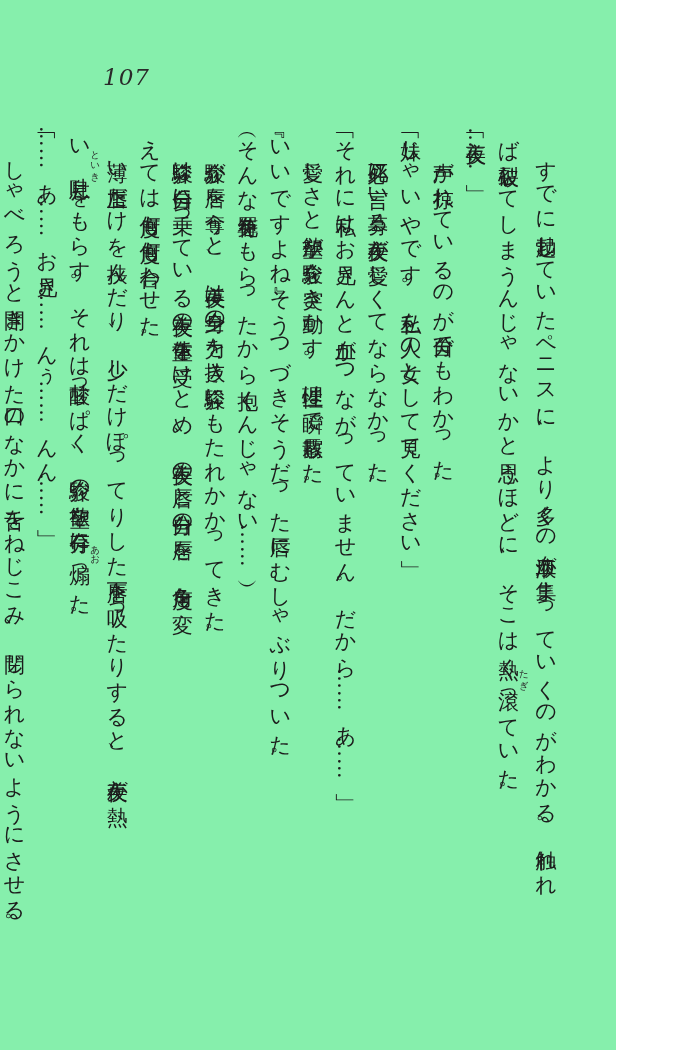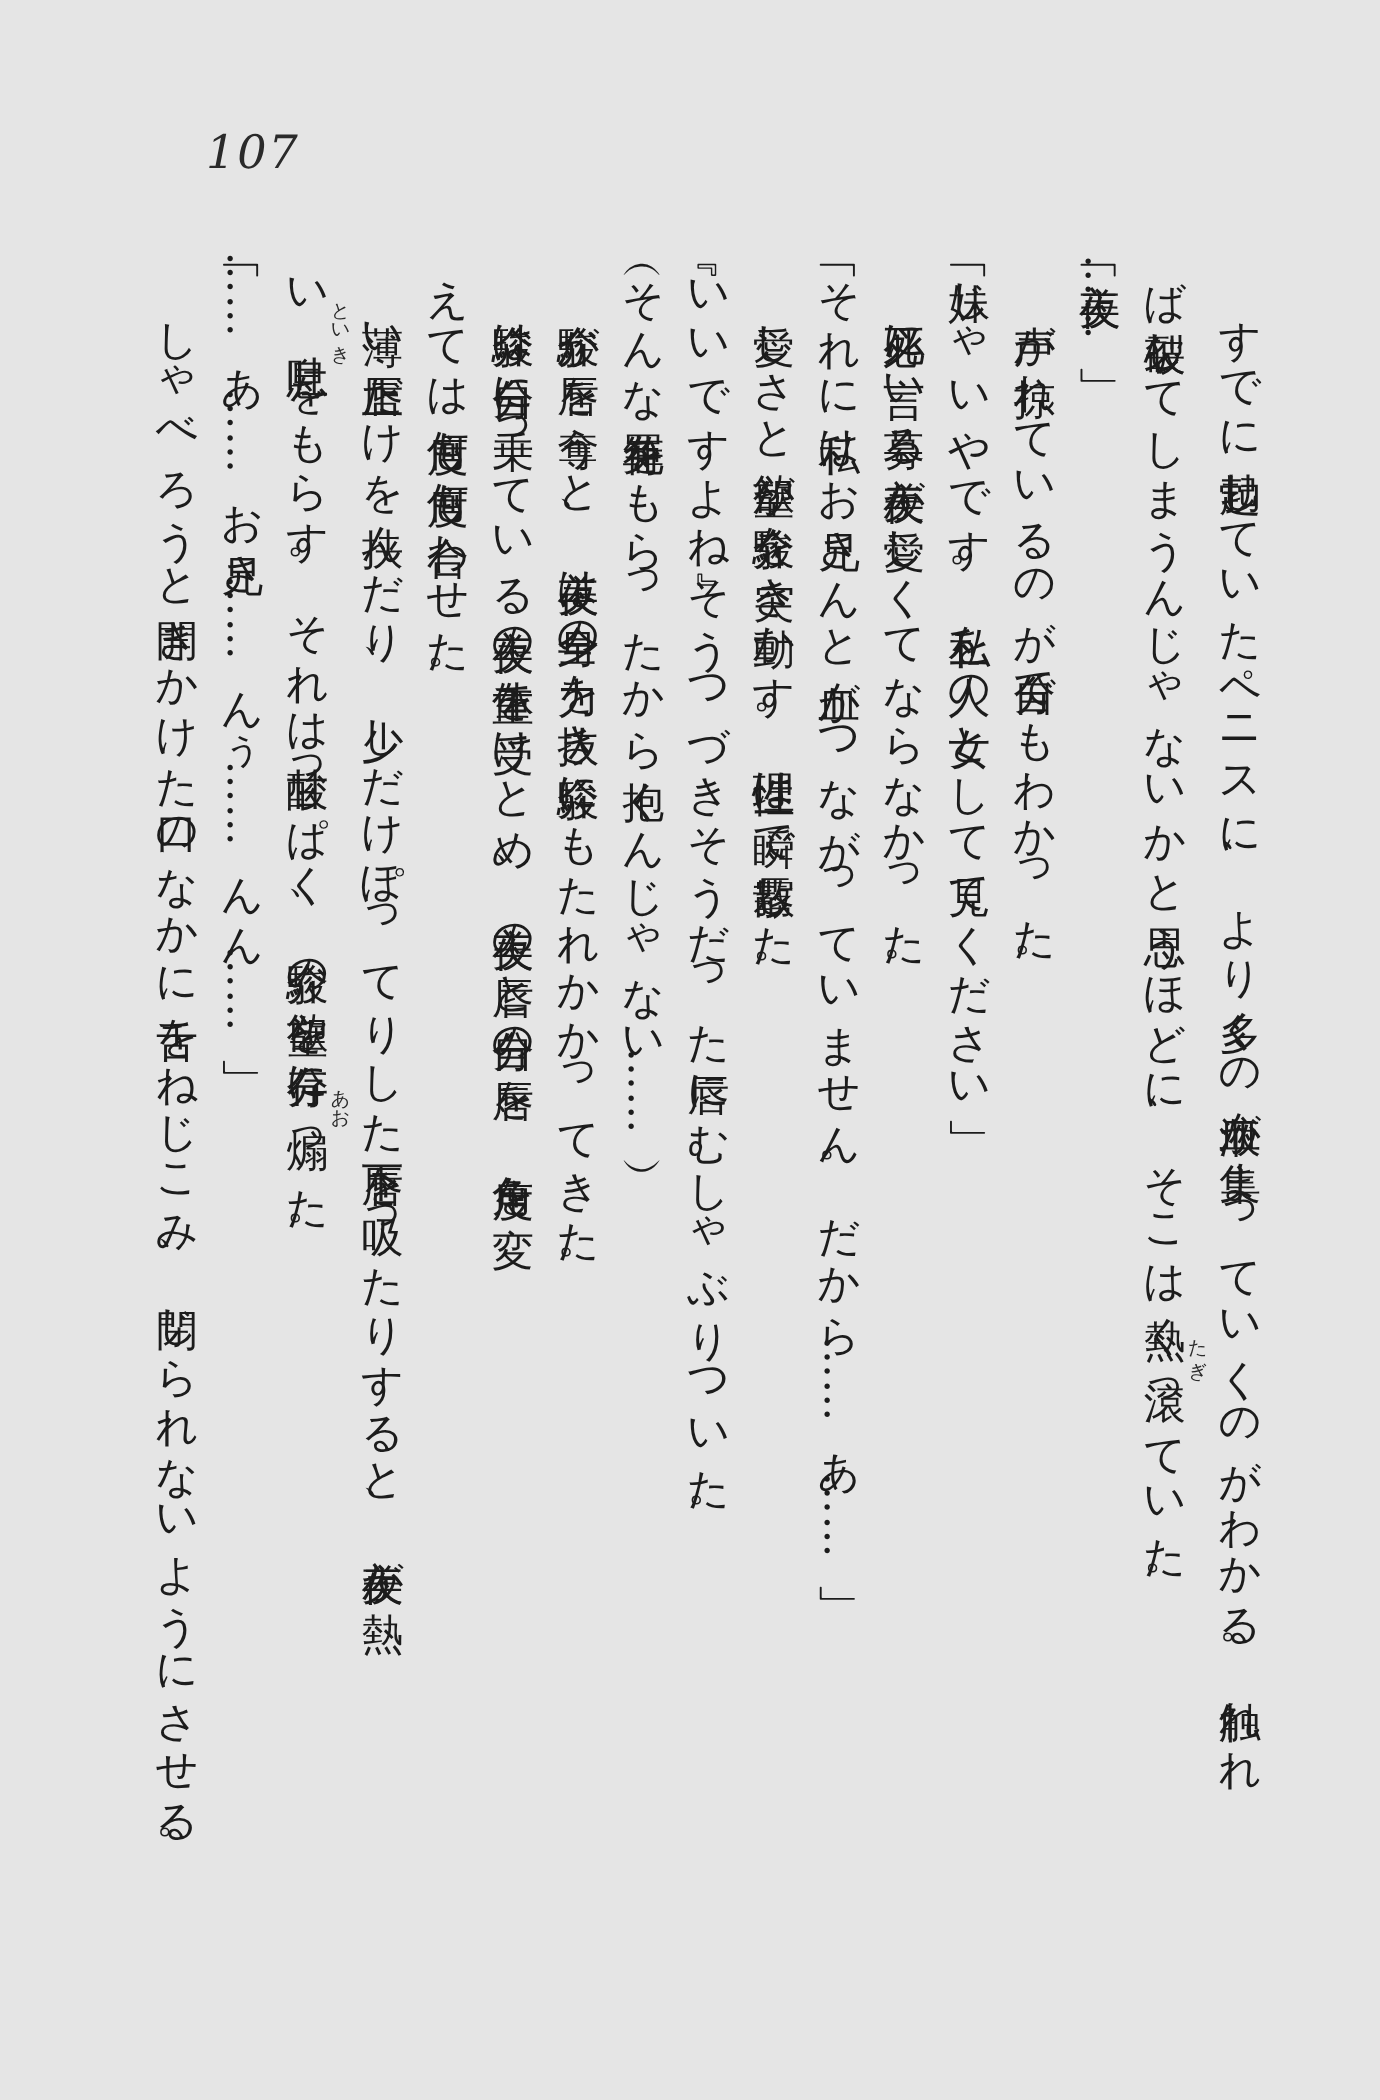--- a/index.html
+++ b/index.html
@@ -2,23 +2,23 @@
 <html lang="ja"><head>
 <meta charset="utf-8">
 <style>
   html, body {
     margin: 0;
     padding: 0;
     background: #ffffff;
   }
   .page {
     position: relative;
-    width: 690px;
+    width: 616px;
     height: 1050px;
-    background: #e5e5e5;
+    background: #86efac;
     overflow: hidden;
     font-family: "DejaVu Serif", "Liberation Serif", serif;
     color: #1c1c1c;
   }
   .page-number {
     position: absolute;
     top: 64px;
     left: 103px;
     font-size: 23px;
     font-style: italic;

